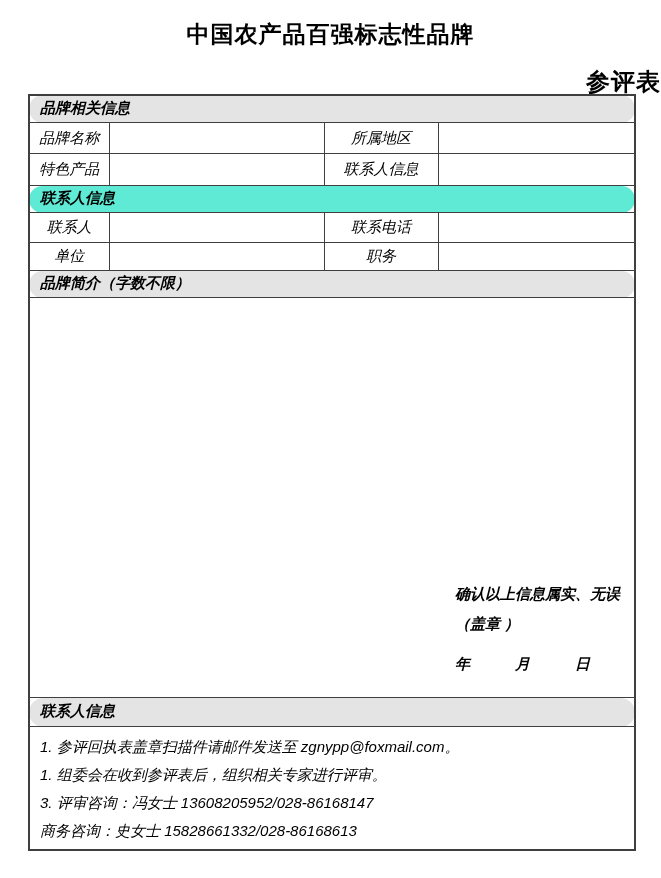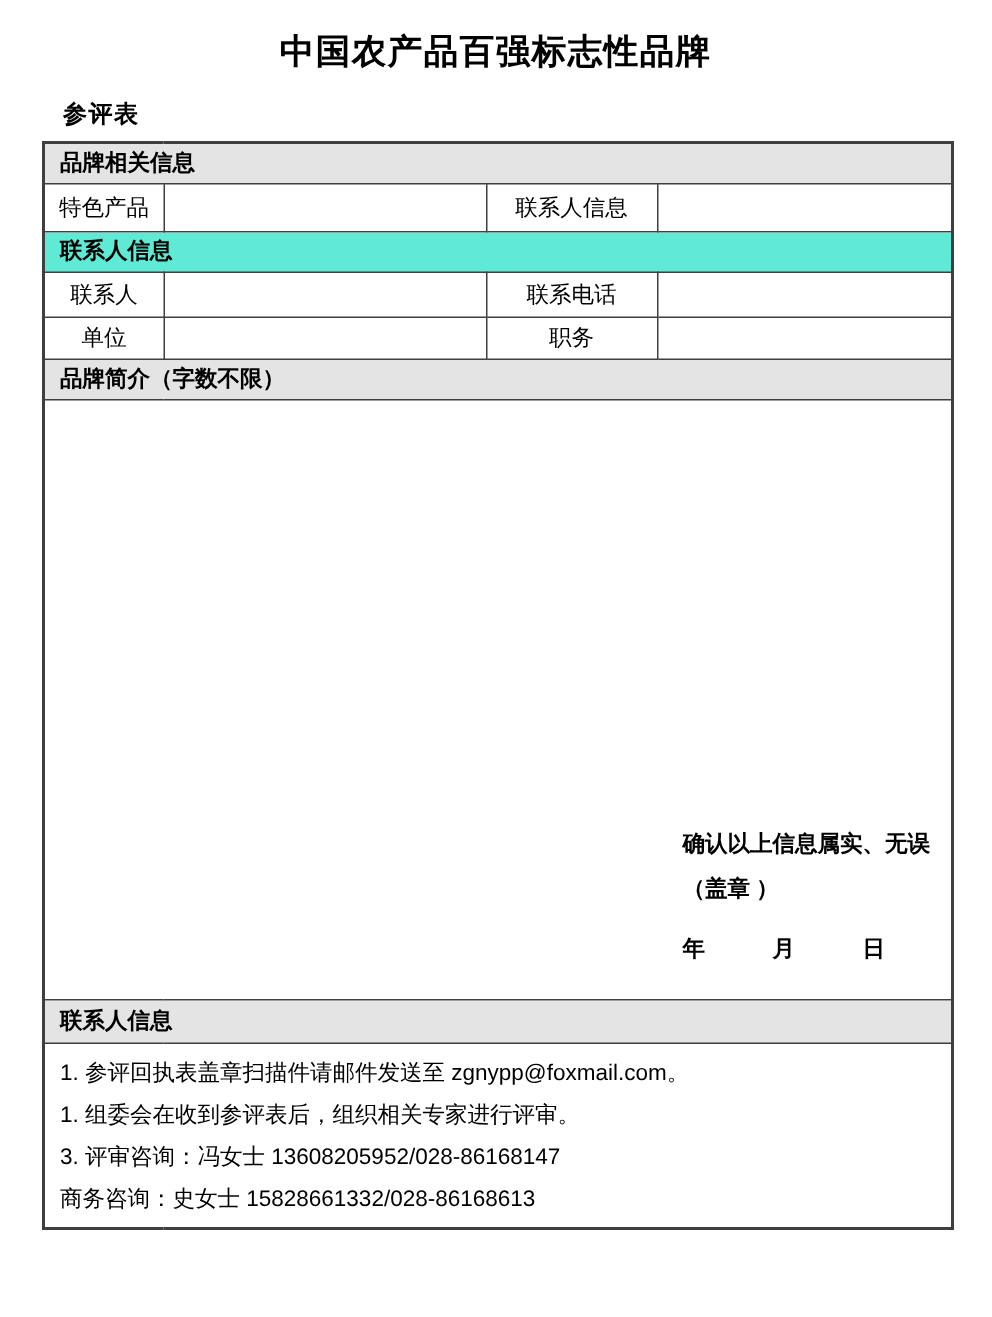--- a/index.html
+++ b/index.html
@@ -1,37 +1,38 @@
 <!DOCTYPE html>
 <html><head>
 <meta charset="utf-8">
 <style>
-  * { margin:0; padding:0; box-sizing:border-box; }
+  * { margin:0; padding:0; box-sizing:border-box;border-radius:30px; }
   html, body {
     width:661px; height:878px;
     background:#ffffff;
     font-family:"Liberation Sans", sans-serif;
     color:#000;
   }
   .page { position:relative; width:661px; height:878px; overflow:hidden; }
 
   .doc-title {
     text-align:center; padding-top:19px;
     font-size:23px; font-weight:bold; letter-spacing:1px;
   }
   .doc-subtitle {
-    text-align:left; margin-top:16px;
-    font-size:16px; font-weight:bold; letter-spacing:1px;padding-left:42px;
+    text-align:right; margin-top:16px;
+    font-size:24px; font-weight:bold; letter-spacing:1px;
   }
 
   table.form {
     position:absolute; left:28px; top:94px;
     width:606px; table-layout:fixed;
     border-collapse:collapse;
     border:2px solid #3f3f3f;
+    font-style:italic;
   }
   table.form td {
     border:1px solid #3f3f3f;
     font-size:15px;
     vertical-align:middle;
     overflow:hidden;
   }
   td.section {
     background:#e4e4e4;
     font-weight:bold;
@@ -72,20 +73,26 @@
       <col style="width:80px">
         <col style="width:215px">
         <col style="width:114px">
         <col style="width:197px">
     </colgroup>
 
     <tbody>
         <tr class="r26">
       <td class="section" colspan="4">品牌相关信息</td>
     </tr>
+    <tr class="r31">
+      <td class="flabel">品牌名称</td>
+      <td class="fvalue"></td>
+      <td class="flabel">所属地区</td>
+      <td class="fvalue"></td>
+    </tr>
     <tr class="r32">
       <td class="flabel">特色产品</td>
       <td class="fvalue"></td>
       <td class="flabel">联系人信息</td>
       <td class="fvalue"></td>
     </tr>
 
     <tr class="r27">
       <td class="section plain" colspan="4">联系人信息</td>
     </tr>

